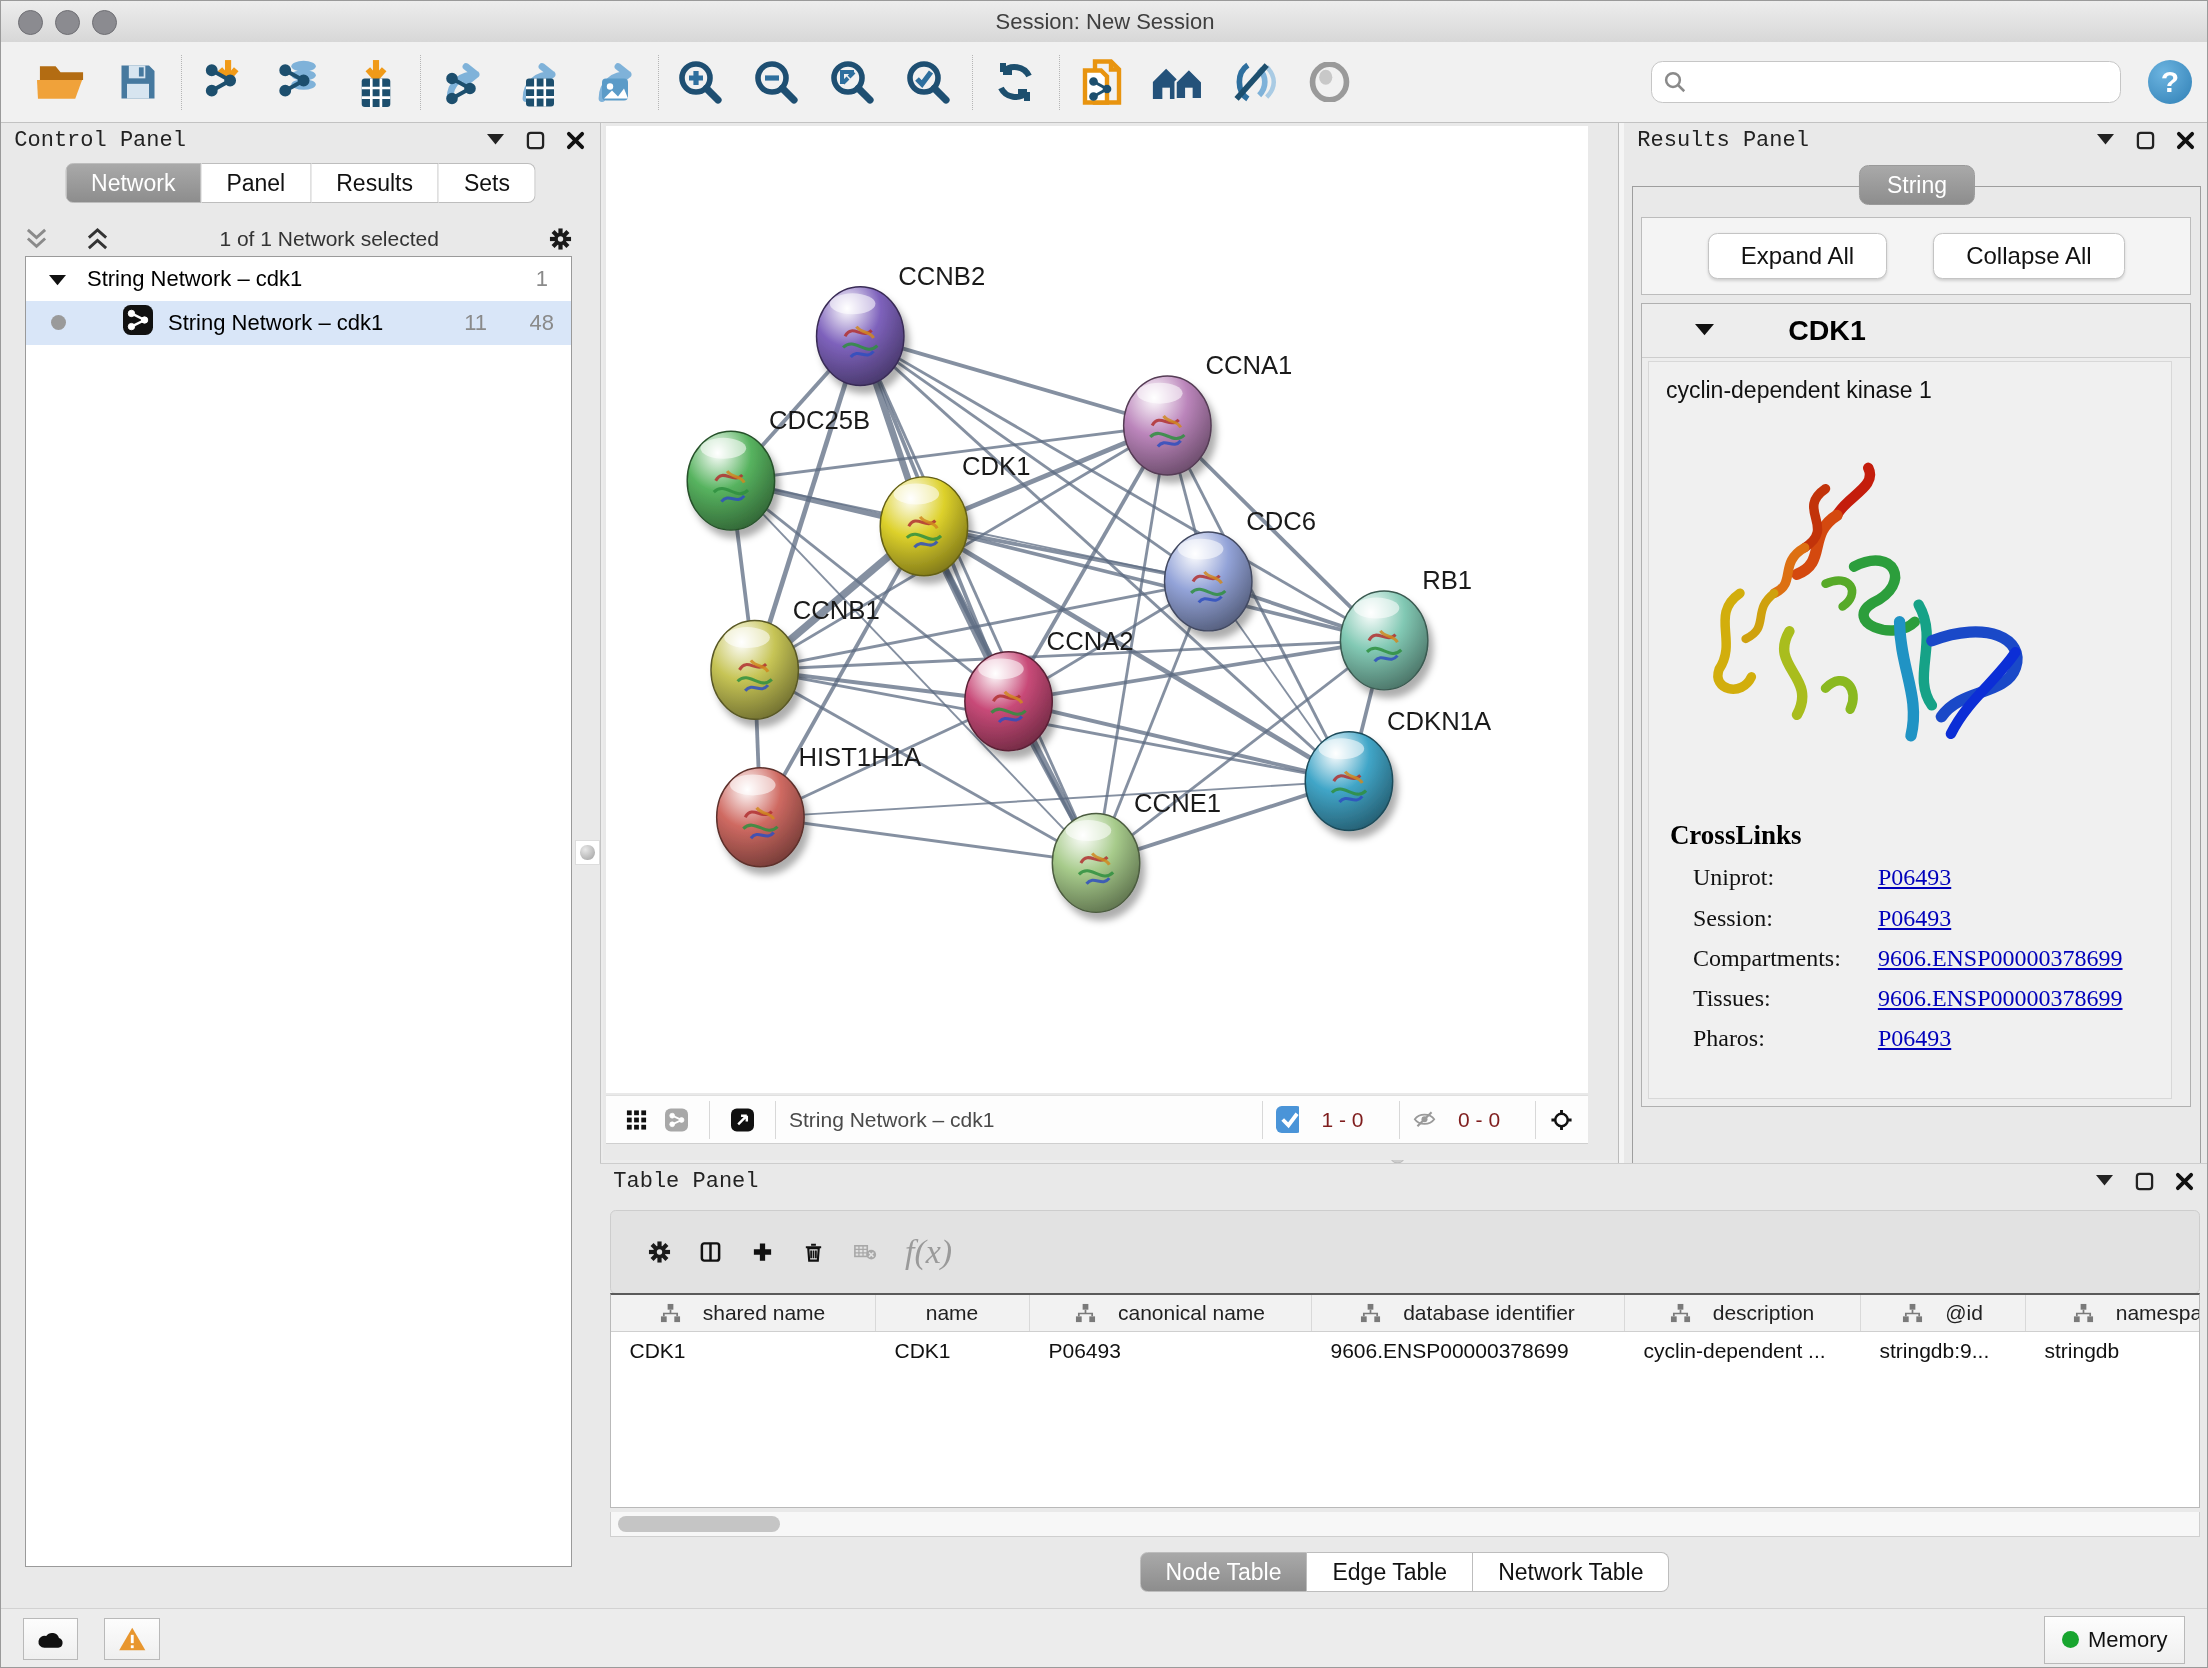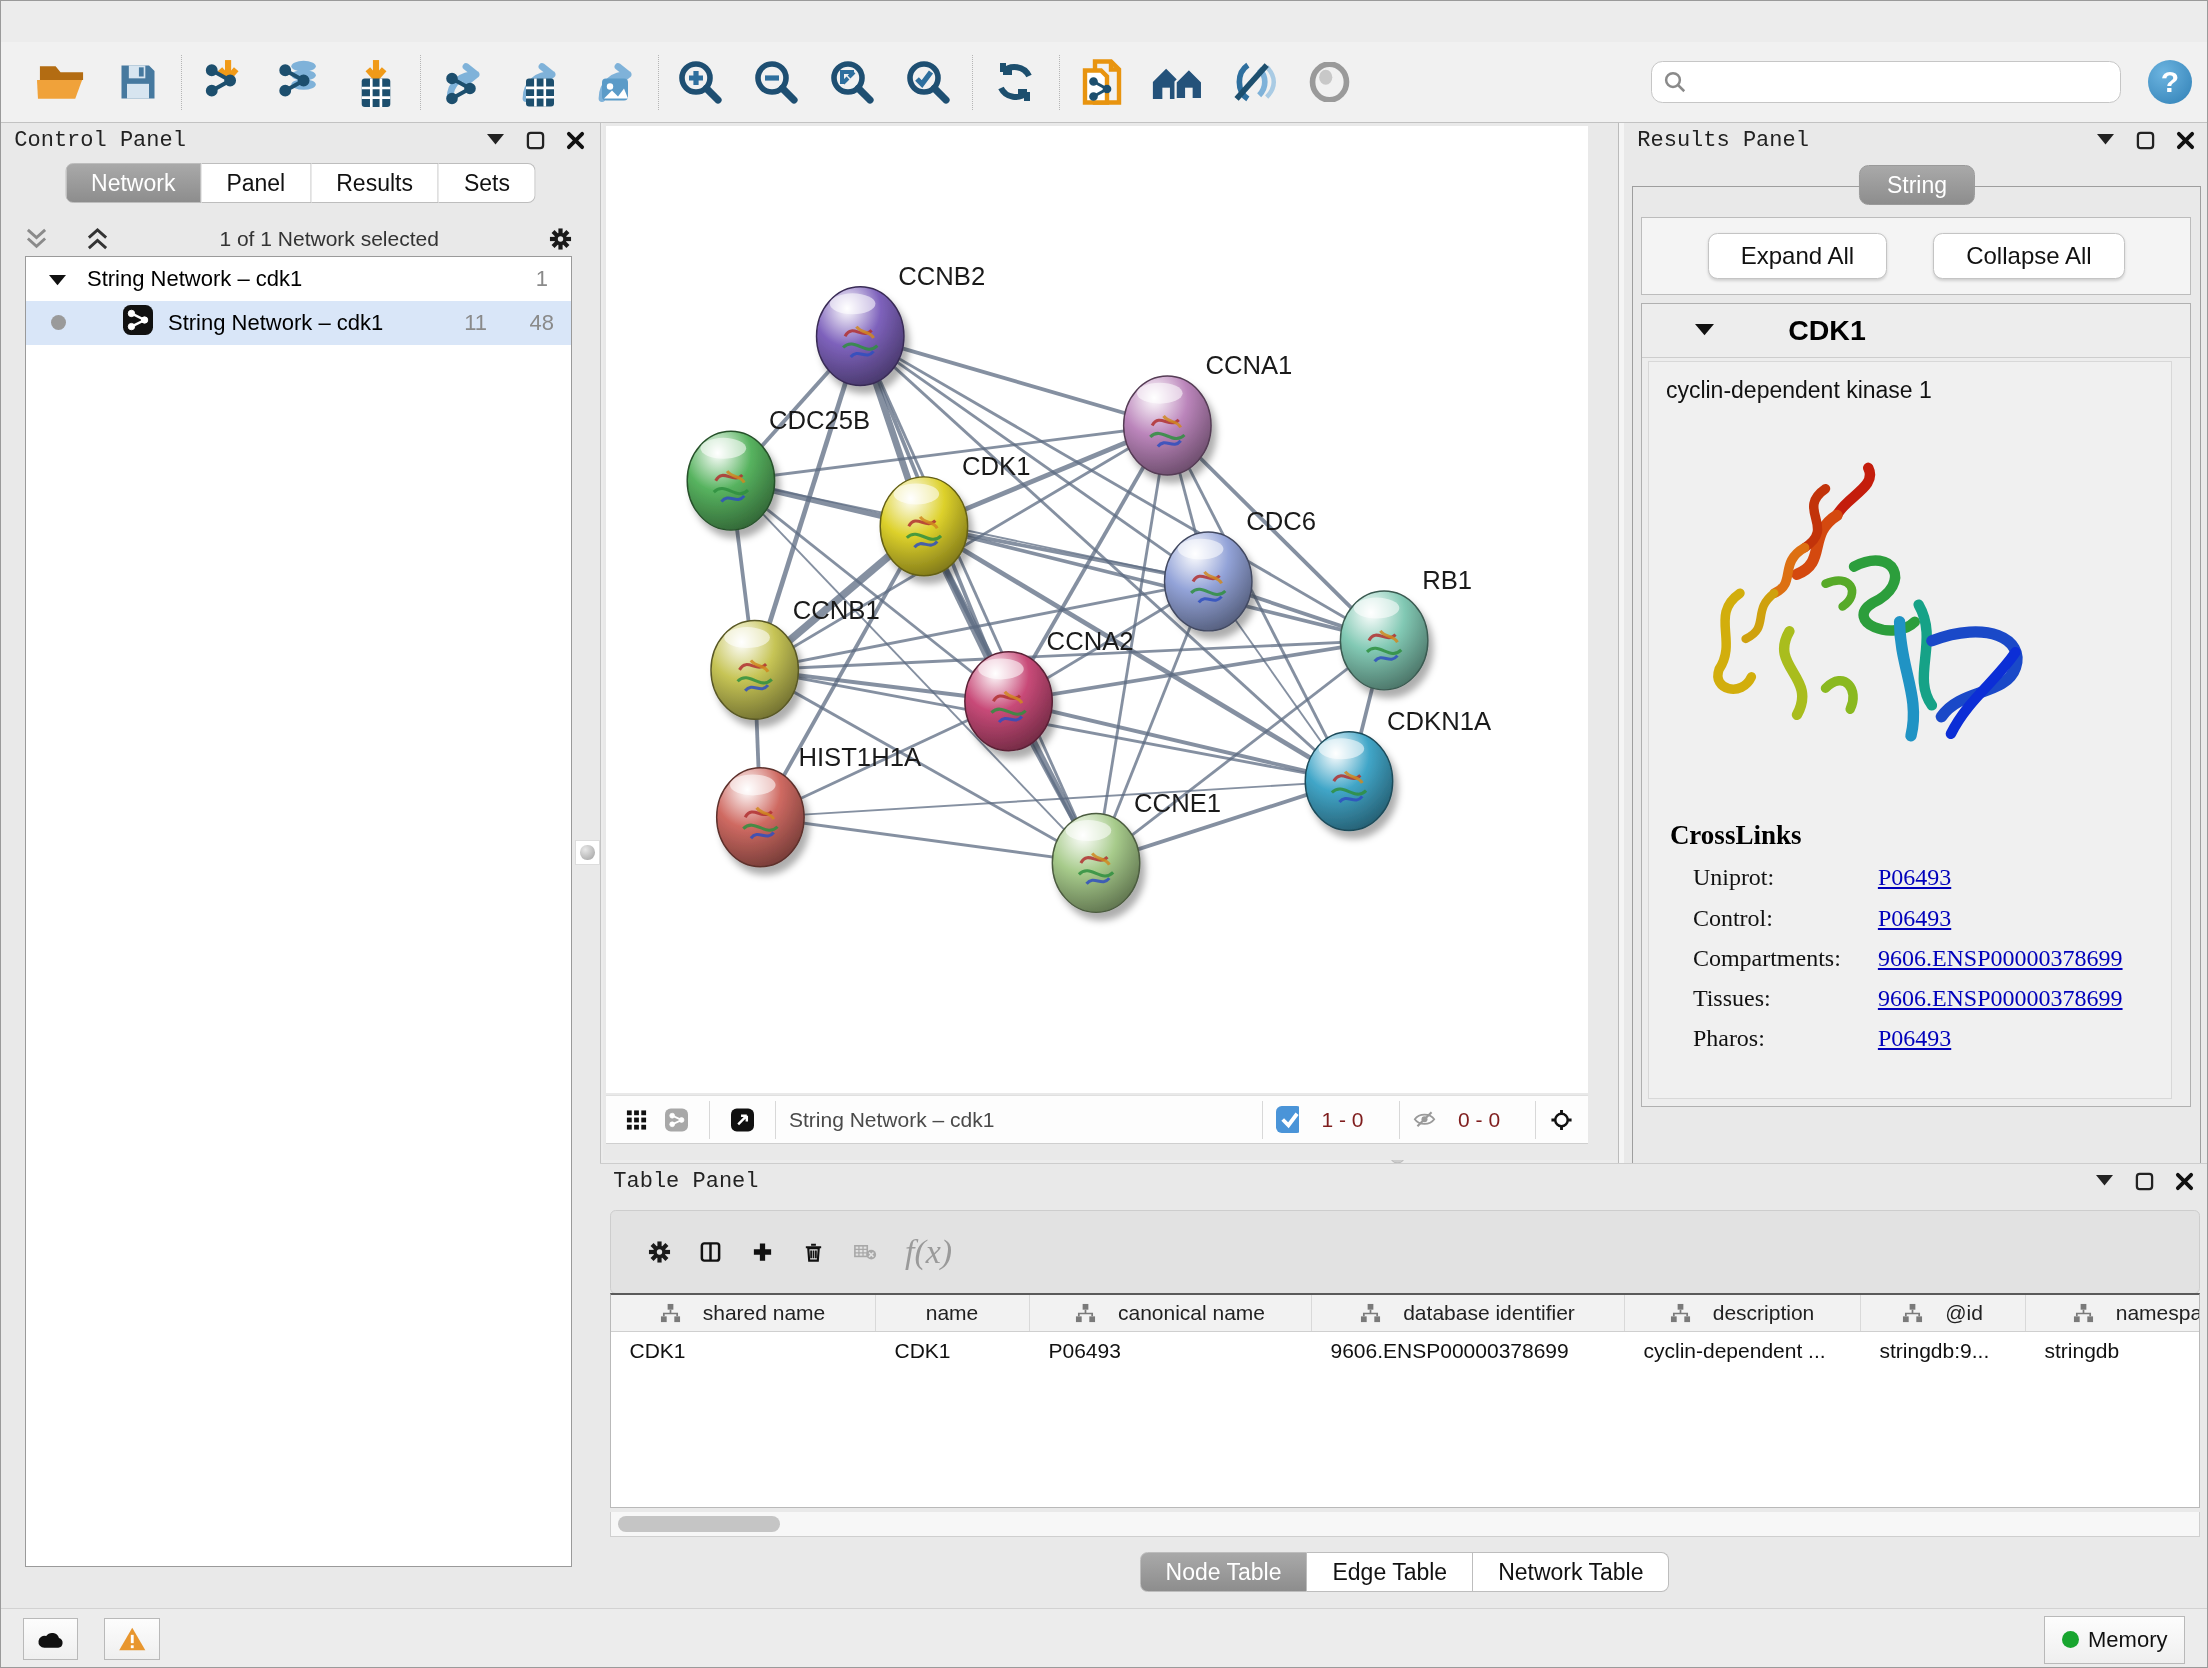--- a/index.html
+++ b/index.html
@@ -120,20 +120,26 @@
     border:1px solid #b9b9b9;display:flex;align-items:center;justify-content:center;}
   #memory-btn{right:24px;top:6.7px;width:139px;height:46px;gap:9.5px;font-size:22px;color:#111;}
   #mem-dot{width:17px;height:17px;border-radius:50%;background:#18a52f;}
   text{font-family:"Liberation Sans",sans-serif;}
 </style>
 </head>
 <body>
 
 <div id="app">
 
+  <div id="titlebar" class="abs">
+    <span class="traffic" style="left:17px"></span>
+    <span class="traffic" style="left:54px"></span>
+    <span class="traffic" style="left:91px"></span>
+    <div id="win-title">Session: New Session</div>
+  </div>
 
   <div id="toolbar" class="abs">
       <span class="icon-btn">
         <svg width="51" height="42" viewBox="0 0 26 20">
           <path d="M2 2 h8 l2.5 3 H24 v4 H2 z" fill="#b36c12"></path>
           <path d="M0.5 9 h23 l-3.5 9.5 h-19 z" fill="#f0a23a"></path>
         </svg>
       </span>
       <span class="icon-btn">
         <svg width="44" height="44" viewBox="0 0 24 24">
@@ -760,21 +766,21 @@
             </g>
           </svg>
           <div id="crosslinks">
             <div id="cl-head">CrossLinks</div>
             <div id="cl-rows">
                 <div class="cl-row">
                   <span class="cl-label">Uniprot:</span>
     <a class="cl-link">P06493</a>
                 </div>
                 <div class="cl-row">
-                  <span class="cl-label">Control:</span>
+                  <span class="cl-label">Session:</span>
     <a class="cl-link">P06493</a>
                 </div>
                 <div class="cl-row">
                   <span class="cl-label">Compartments:</span>
     <a class="cl-link">9606.ENSP00000378699</a>
                 </div>
                 <div class="cl-row">
                   <span class="cl-label">Tissues:</span>
     <a class="cl-link">9606.ENSP00000378699</a>
                 </div>

